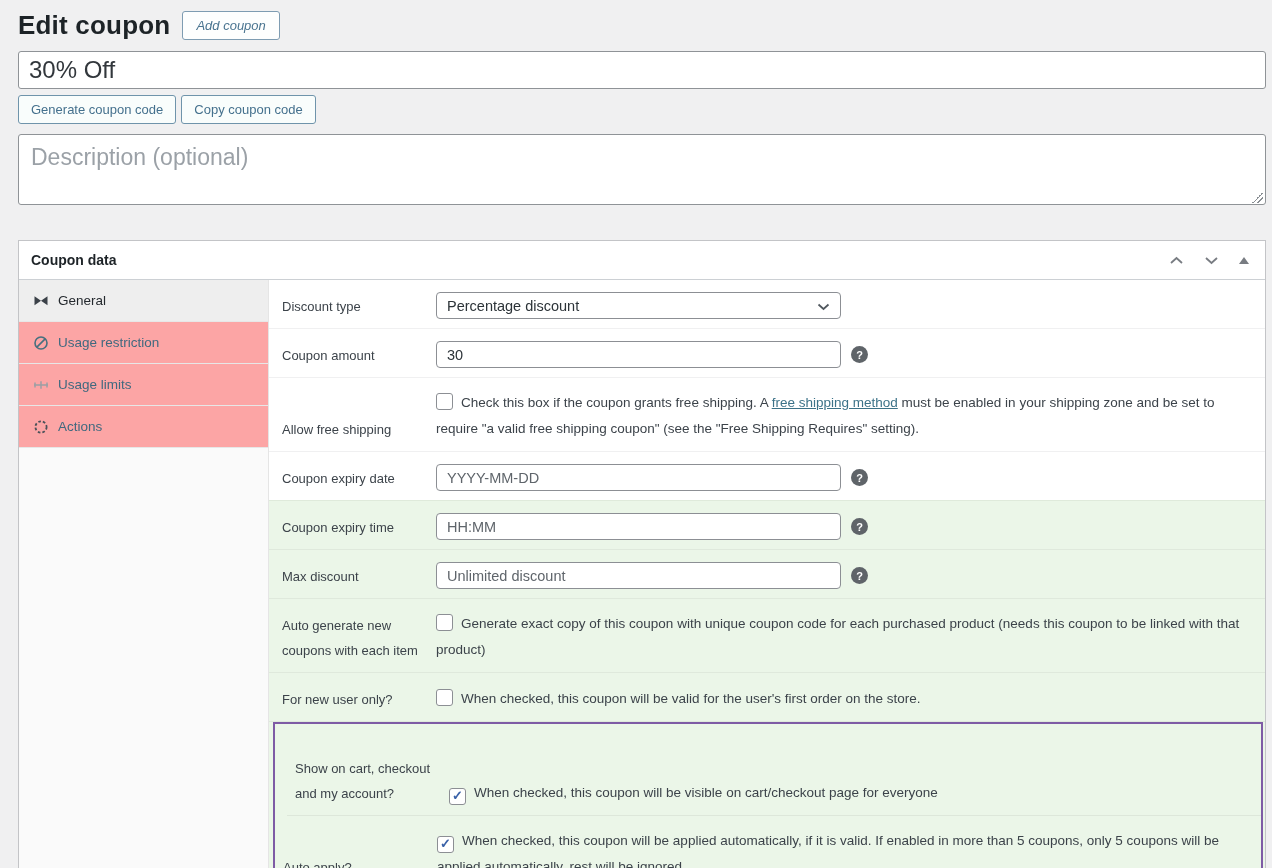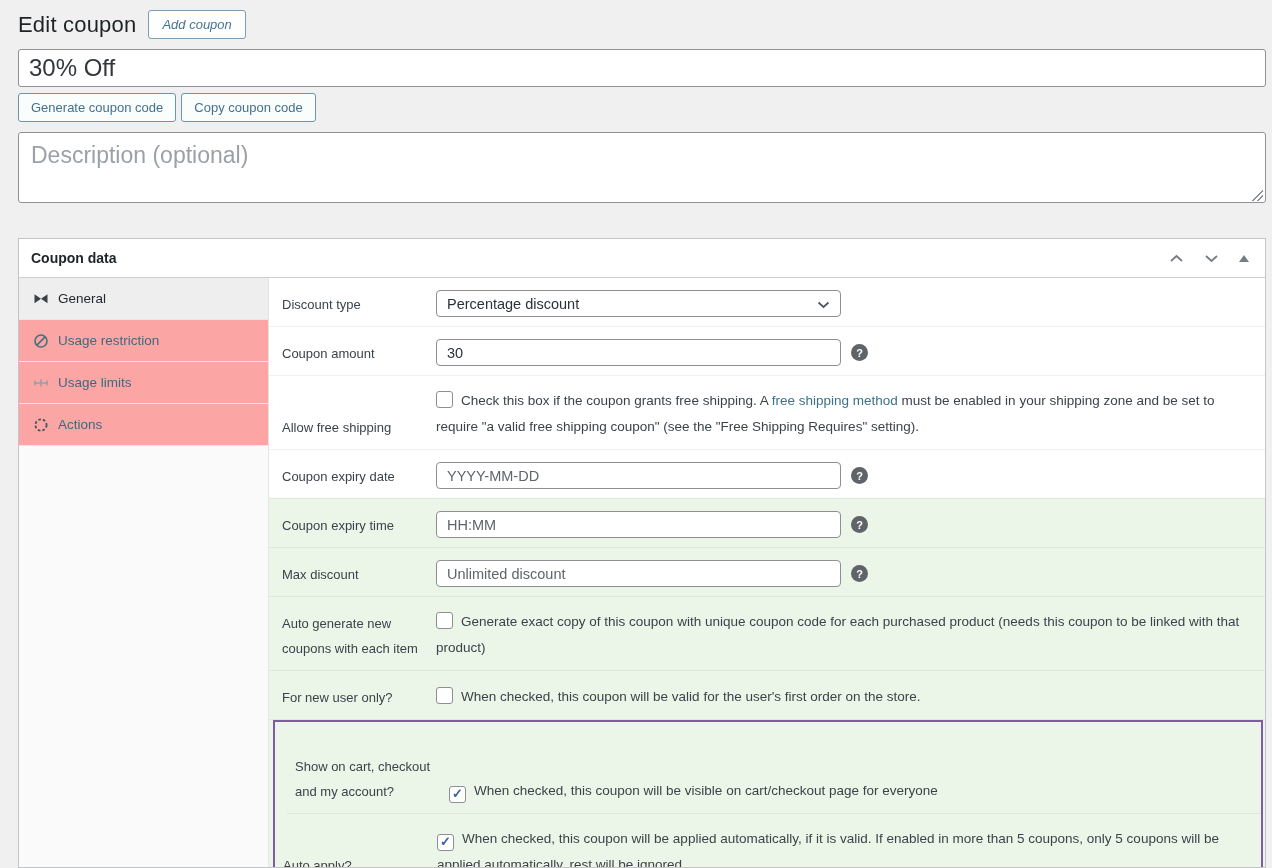--- a/index.html
+++ b/index.html
@@ -4,21 +4,21 @@
 <style>
   * { margin:0; padding:0; box-sizing:border-box; }
   html,body { width:1272px; height:868px; overflow:hidden; }
   body {
     background:#f0f0f1;
     font-family:"Liberation Sans", sans-serif;
     color:#1d2327;
     padding:4px 6px 0 18px;
   }
   .page-head { display:flex; align-items:center; gap:12px; padding:6px 0 10px 0; }
-  h1.page-title { font-size:22px; font-weight:400; color:#1d2327; letter-spacing:.2px; }
+  h1.page-title { font-size:26px; font-weight:700; color:#1d2327; letter-spacing:.2px; }
   .btn-add {
     display:inline-block; font-size:13px; color:#4a7490; background:#fdfefe;
     border:1px solid #7e9cb2; border-radius:3px; padding:6px 13px; cursor:pointer;font-style:italic;
   }
   .code-input {
     width:100%; height:38px; font-family:"Liberation Sans",sans-serif;
     font-size:24px; color:#32373c; padding:0 10px; border:1px solid #8f9397;
     border-radius:3px; background:#fff; outline:none;
   }
   .code-buttons { margin-top:6px; display:flex; gap:5px; }
@@ -90,21 +90,21 @@
     font-size:11px; font-weight:bold; display:inline-flex; align-items:center;
     justify-content:center; margin-left:10px; user-select:none;
   }
   .chk-line { font-size:13.5px; color:#3c434a; line-height:26px; padding-top:3px; max-width:812px; }
   .checkbox {
     display:inline-flex; width:17px; height:17px; border:1px solid #8c8f94; border-radius:3px;
     background:#fff; vertical-align:-3px; margin-right:8px; align-items:center;
     justify-content:center; cursor:pointer; font-size:13px; color:transparent;
   }
   .checkbox.checked::after { content:"✓"; color:#3a62a8; font-weight:bold; }
-  a.inline-link { color:#3c7288; cursor:pointer; }
+  a.inline-link { color:#3c7288; text-decoration:underline; cursor:pointer; }
 
   .green-zone { background:#ebf6e8; border-top:1px solid #dfeadb; }
   .green-zone .frow { border-bottom:1px solid rgba(0,0,0,0.05); }
   .green-zone .text-input, .green-zone .fake-select { background:#fff; }
 
   .highlight-box {
     border:2px solid #7e5ba5; margin:0 2px 0 4px;
   }
   .highlight-box .frow { padding-left:8px; border-bottom:1px solid rgba(0,0,0,0.06); }
   .highlight-box .frow:last-child { border-bottom:none; }

